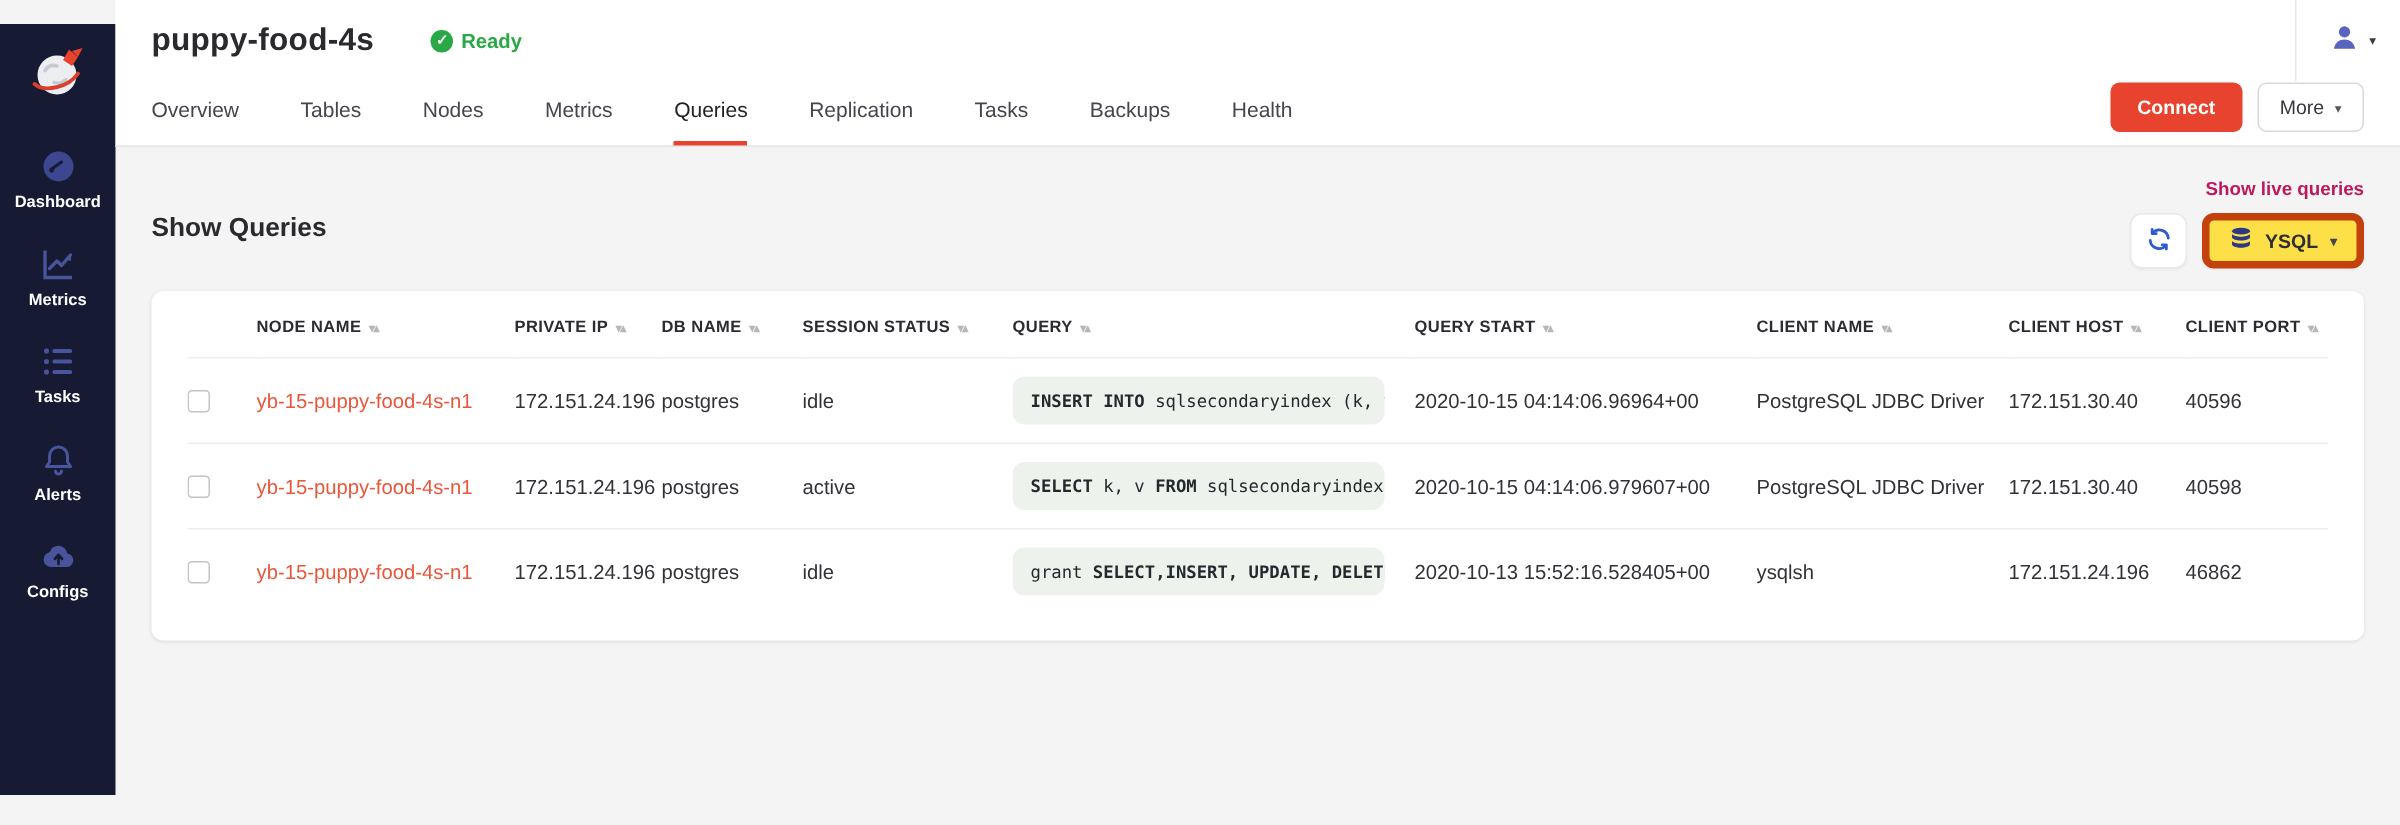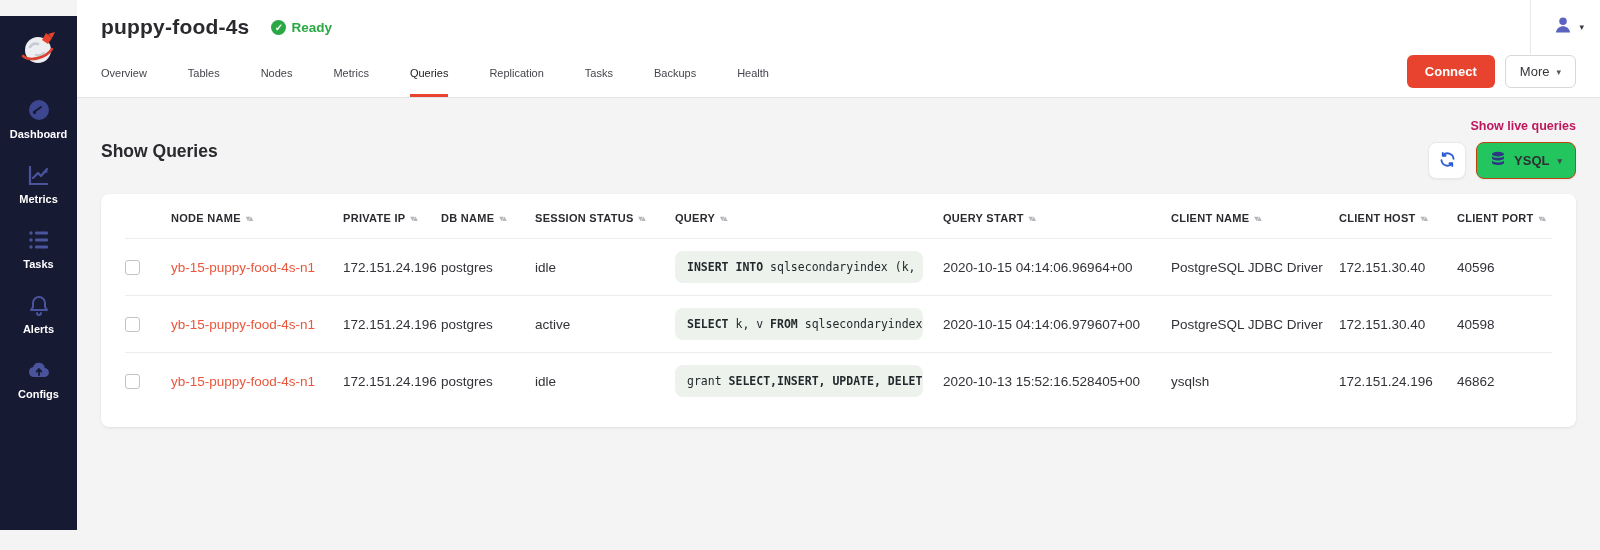--- a/index.html
+++ b/index.html
@@ -22,37 +22,37 @@
     padding:11px 0 12px; cursor:pointer;
   }
   .side-item.active { background:var(--sidebar_active_bg,#333959); }
   .side-item .lbl { color:#ffffff; font-size:11px; font-weight:bold; margin-top:6px; }
   .side-item svg { display:block; }
   
   .topbar {
     position:absolute; left:77px; top:0; right:0; height:98px;
     background:#ffffff; border-bottom:1px solid var(--border,#e4e4e7);
   }
-  .title-row { display:flex; align-items:center; height:54px; padding:0 16px 0 24px; }
+  .title-row { display:flex; align-items:center; height:54px; padding:0 16px 0 24px;gap:16px; }
   .page-title { font-size:21px; font-weight:bold; letter-spacing:.2px; }
   .ready-badge { display:flex; align-items:center; margin-left:22px; gap:5px; }
   .ready-badge .chk {
     width:15px; height:15px; border-radius:50%; background:var(--green,#2aa845);
     color:#fff; font-size:10px; font-weight:bold; display:flex; align-items:center; justify-content:center;
   }
   .ready-badge .txt { color:var(--green,#2aa845); font-size:13.5px; font-weight:bold; }
   .user-area {
     margin-left:auto; display:flex; align-items:center; gap:6px;
     border-left:1px solid #e7e7ea; height:54px; padding-left:22px; cursor:pointer;
   }
   .user-area .caret { font-size:9px; color:#3a3a40; }
   .tabs-row { display:flex; align-items:stretch; height:43px; padding:0 24px; }
   .tab-bar { display:flex; gap:41px; }
   .tab {
-    font-size:11px; color:#45464d; display:flex; align-items:center;
+    font-size:14px; color:#45464d; display:flex; align-items:center;
     border-bottom:3px solid transparent; cursor:pointer; padding-bottom:2px;
   }
   .tab.active { color:#222226; border-bottom-color:var(--accent,#e8432e); }
   .tabs-actions { margin-left:auto; display:flex; align-items:center; gap:10px; padding-bottom:8px; }
   .btn-connect {
     background:var(--accent,#e8432e); color:#fff; font-weight:bold; font-size:13px;
     border:none; border-radius:6px; padding:9px 18px; cursor:pointer;
     font-family:"Liberation Sans", sans-serif;
   }
   .btn-more {
@@ -67,21 +67,21 @@
   .section-title { font-size:17.5px; font-weight:bold; margin-top:22px; }
   .live-controls { margin-left:auto; display:flex; flex-direction:column; align-items:flex-end; }
   .live-label { font-size:12.5px; font-weight:bold; color:#be185d; }
   .live-buttons { display:flex; gap:10px; margin-top:9px; }
   .icon-btn {
     width:38px; height:37px; background:#fff; border:1px solid #e9e9ec; border-radius:8px;
     display:flex; align-items:center; justify-content:center; cursor:pointer;
     box-shadow:0 1px 2px rgba(0,0,0,.05);
   }
   .engine-btn {
-    height:37px; background:#22c55e; border:1px solid #c2410c; border-radius:8px;
+    height:37px; background:#fde047; border:5px solid #c2410c; border-radius:8px;
     display:flex; align-items:center; gap:8px; padding:0 13px; cursor:pointer;
     font-size:13px; font-weight:bold; color:#2e2e34; box-shadow:0 1px 2px rgba(0,0,0,.05);
     font-family:"Liberation Sans", sans-serif;
   }
   .engine-btn .caret { font-size:9px; color:#45464c; }
   .filter-input {
     width:100%; margin-top:23px; height:37px; border:1px solid #dadade; border-radius:6px;
     padding:0 16px; font-size:13.5px; color:#33343a; background:#fff; outline:none;
     font-family:"Liberation Sans", sans-serif;
   }

